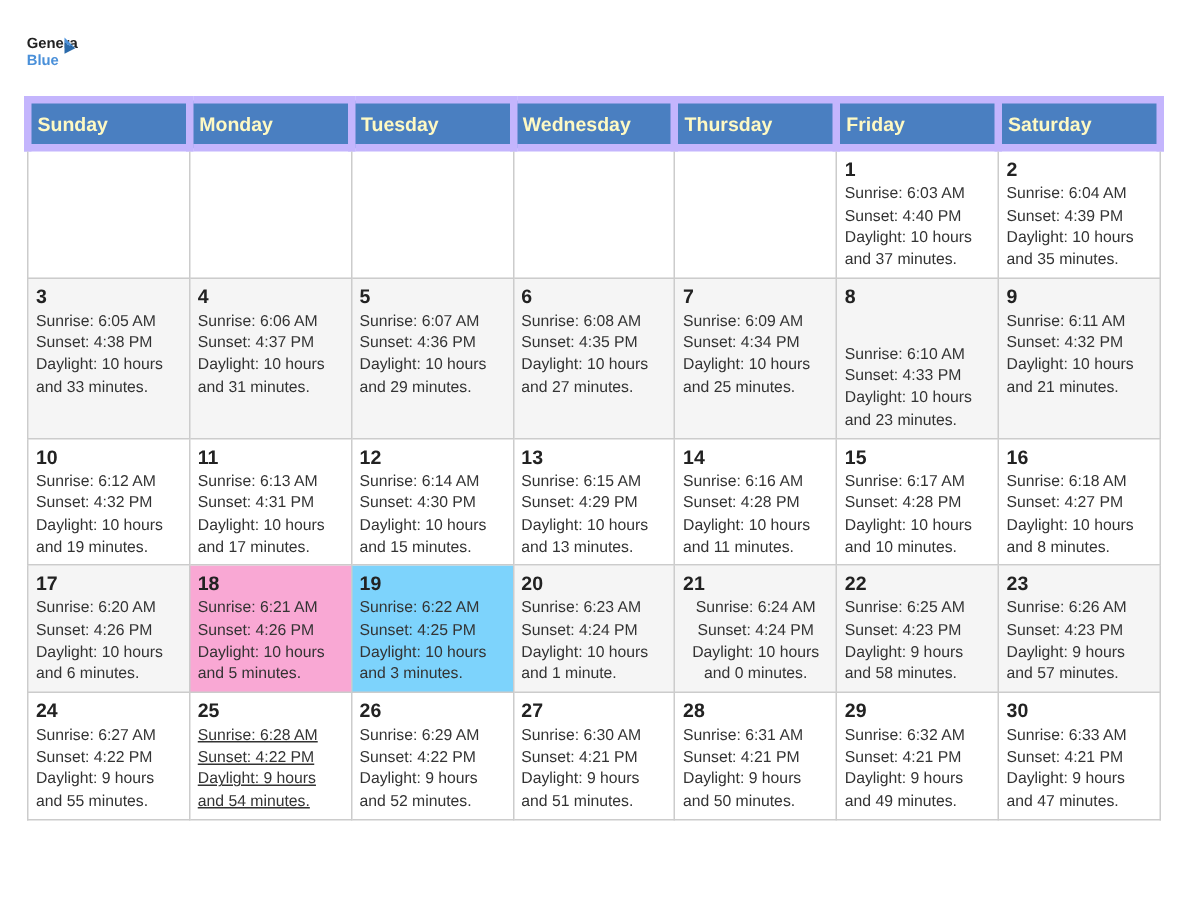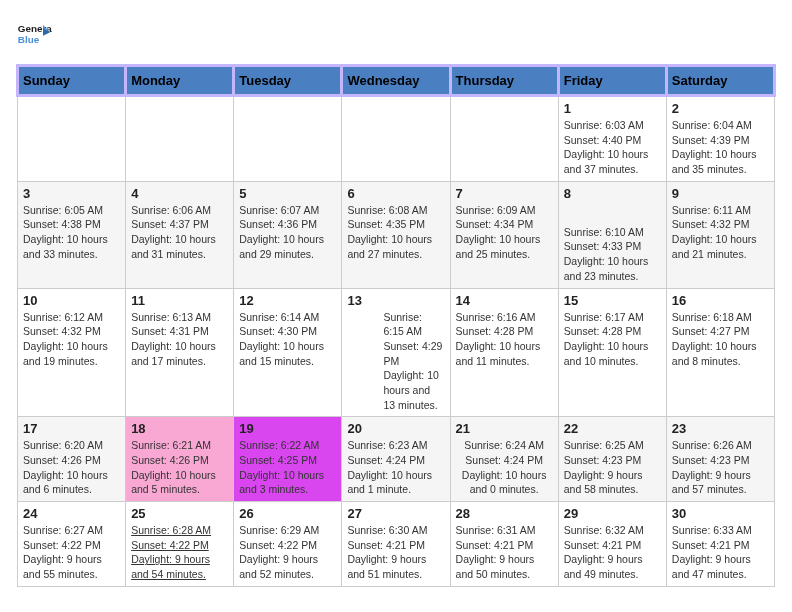--- a/index.html
+++ b/index.html
@@ -37,26 +37,26 @@
       font-size: 14px;
       color: #444;
     }
     .calendar {
       width: 100%;
       border-collapse: collapse;
       font-size: 11px;
     }
     .calendar th {
       background: #4a7fc1;
-      color: #000000;
+      color: #fef9c3;
       padding: 6px 4px;
       text-align: left;
       font-size: 13px;
       font-weight: bold;
-      border: 3px solid #c4b5fd;
+      border: 5px solid #c4b5fd;
     }
     .calendar td {
       border: 1px solid #ccc;
       vertical-align: top;
       padding: 4px 5px;
       width: calc(100%/7);
       min-height: 80px;
       height: 80px;
       background: #fff;
     }
@@ -186,21 +186,21 @@
 Daylight: 10 hours and 17 minutes.</div>
         </td>
         <td>
           <div class="day-num">12</div>
           <div class="day-info" style="white-space: pre-line;">Sunrise: 6:14 AM
 Sunset: 4:30 PM
 Daylight: 10 hours and 15 minutes.</div>
         </td>
         <td>
           <div class="day-num">13</div>
-          <div class="day-info" style="white-space: pre-line; margin-left: 36px;">Sunrise: 6:15 AM
+          <div class="day-info" style="white-space: pre-line;">Sunrise: 6:15 AM
 Sunset: 4:29 PM
 Daylight: 10 hours and 13 minutes.</div>
         </td>
         <td>
           <div class="day-num">14</div>
           <div class="day-info" style="white-space: pre-line;">Sunrise: 6:16 AM
 Sunset: 4:28 PM
 Daylight: 10 hours and 11 minutes.</div>
         </td>
         <td>
@@ -222,21 +222,21 @@
           <div class="day-info" style="white-space: pre-line;">Sunrise: 6:20 AM
 Sunset: 4:26 PM
 Daylight: 10 hours and 6 minutes.</div>
         </td>
         <td style="background: #f9a8d4;">
           <div class="day-num">18</div>
           <div class="day-info" style="white-space: pre-line;">Sunrise: 6:21 AM
 Sunset: 4:26 PM
 Daylight: 10 hours and 5 minutes.</div>
         </td>
-        <td style="background: #d946ef;">
+        <td style="background: #7dd3fc;">
           <div class="day-num">19</div>
           <div class="day-info" style="white-space: pre-line;">Sunrise: 6:22 AM
 Sunset: 4:25 PM
 Daylight: 10 hours and 3 minutes.</div>
         </td>
         <td style="background: rgb(245, 245, 245);">
           <div class="day-num">20</div>
           <div class="day-info" style="white-space: pre-line;">Sunrise: 6:23 AM
 Sunset: 4:24 PM
 Daylight: 10 hours and 1 minute.</div>

